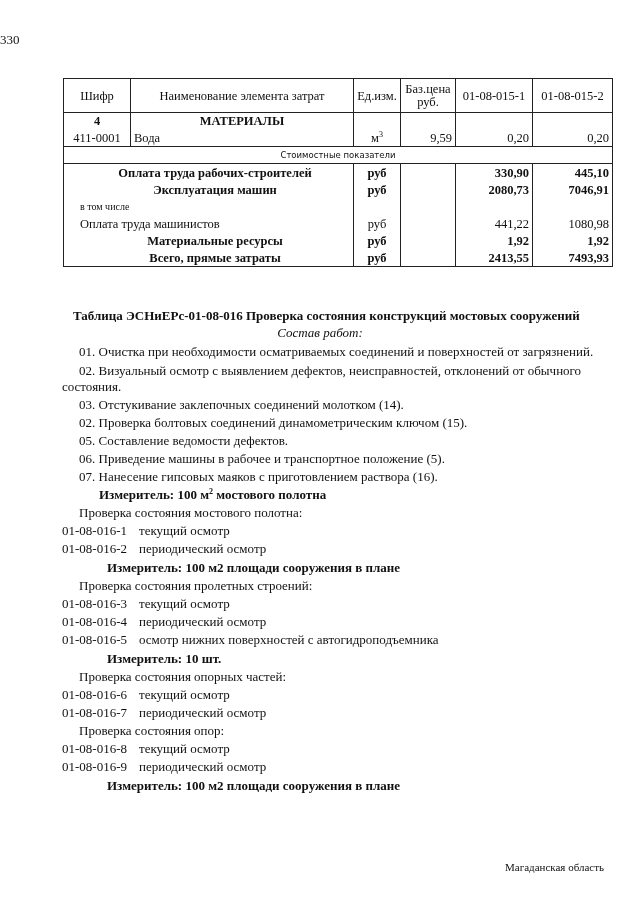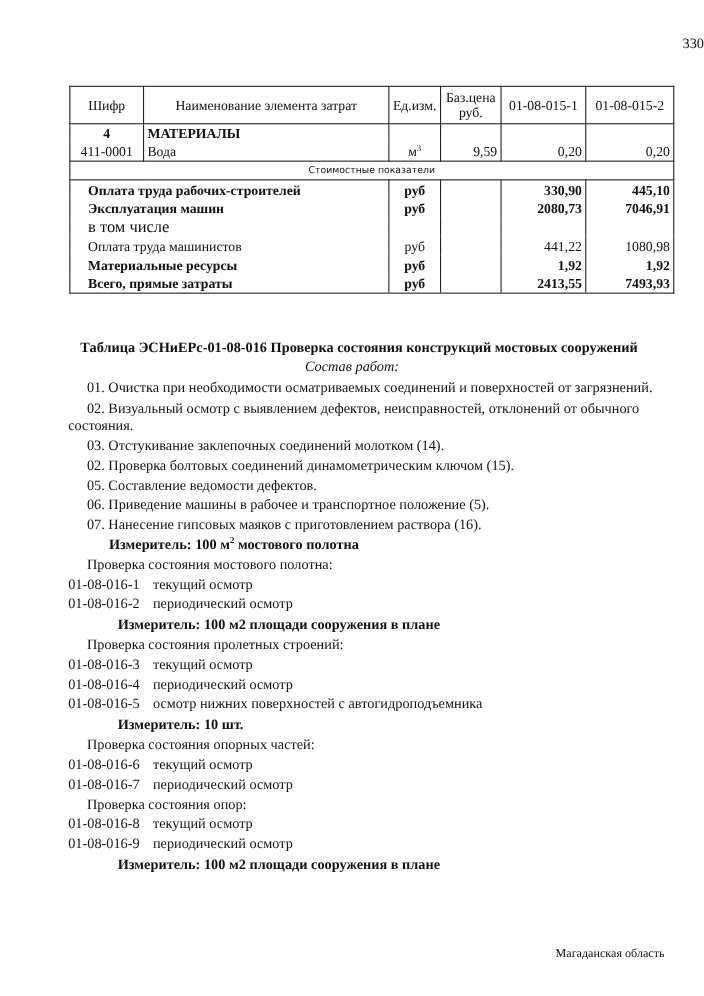--- a/index.html
+++ b/index.html
@@ -1,39 +1,39 @@
 <!DOCTYPE html>
 <html><head>
 <meta charset="utf-8">
 <style>
   html, body { margin: 0; padding: 0; background: #ffffff; }
   body { width: 640px; height: 905px; position: relative; overflow: hidden;
          font-family: "Liberation Serif", "DejaVu Serif", serif; color: #111; }
   .abs { position: absolute; white-space: nowrap; }
-  .page-num { left: 0; width: 640px; top: 32px; text-align: right; font-size: 13px; }
+  .page-num { left: 0; width: 640px; top: 32px; text-align: left; font-size: 13px; }
 
   table.cost { position: absolute; left: 63px; top: 78px; border-collapse: collapse;
                font-size: 12.5px; table-layout: fixed; }
   table.cost td { padding: 0 3px; vertical-align: middle; line-height: 16px; }
-  .b { font-weight: bold; }
+  .b { font-weight: bold; text-align: center; }
   .r { text-align: right; }
   .c { text-align: center; }
   .hdr td { border: 1px solid #222; height: 33px; text-align: center; }
   .hdr .two { line-height: 13px; }
   .mat td { border-left: 1px solid #222; border-right: 1px solid #222; }
   .mat1 td { height: 15px; vertical-align: bottom; }
   .mat2 td { height: 17px; border-bottom: 1px solid #222; }
   .stoim td { border: 1px solid #222; height: 12px; font-family: "DejaVu Sans", sans-serif;
               font-size: 8.5px; text-align: center; line-height: 12px; }
   .costrow td { height: 17px; }
   .costrow td.l { border-left: 1px solid #222; padding-left: 16px; }
   .costrow td.vb { border-left: 1px solid #222; }
   .costrow td.rb { border-right: 1px solid #222; }
   .last td { border-bottom: 1px solid #222; }
-  .small { font-size: 15px; }
+  .small { font-size: 10px; }
   sup { font-size: 8px; line-height: 0; }
 
   .title { left: 73px; top: 308px; font-size: 13px; font-weight: bold; }
   .subtitle { left: 0; width: 640px; top: 325px; text-align: center; font-size: 13px; font-style: italic; }
   .work { left: 79px; font-size: 13px; }
   .meas { font-size: 13px; font-weight: bold; margin-left: 28px; }
   .group { left: 79px; font-size: 13px; }
   .code { left: 62px; font-size: 13px; }
   .desc { left: 139px; font-size: 13px; }
   .footer { left: 505px; top: 861px; font-size: 11px; }

